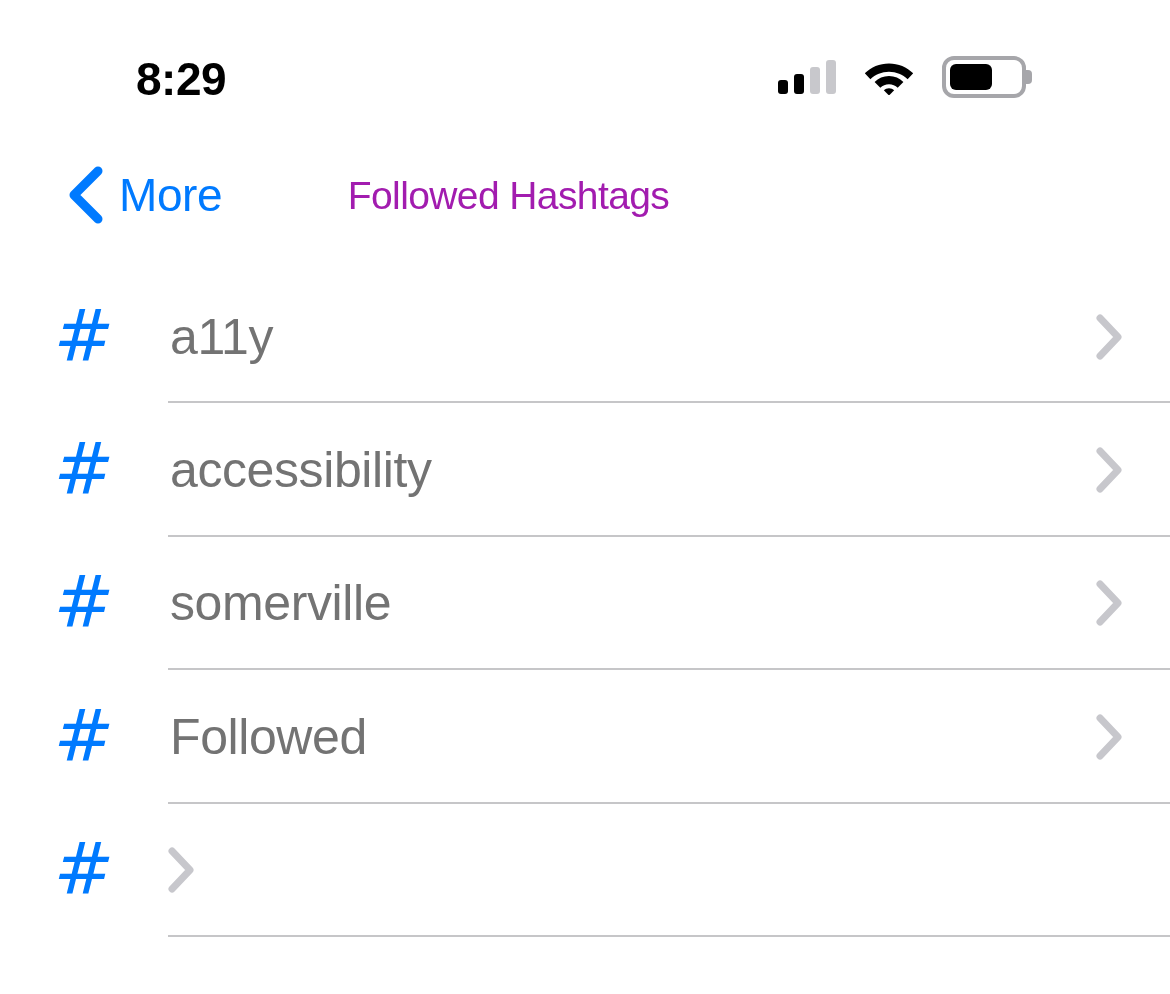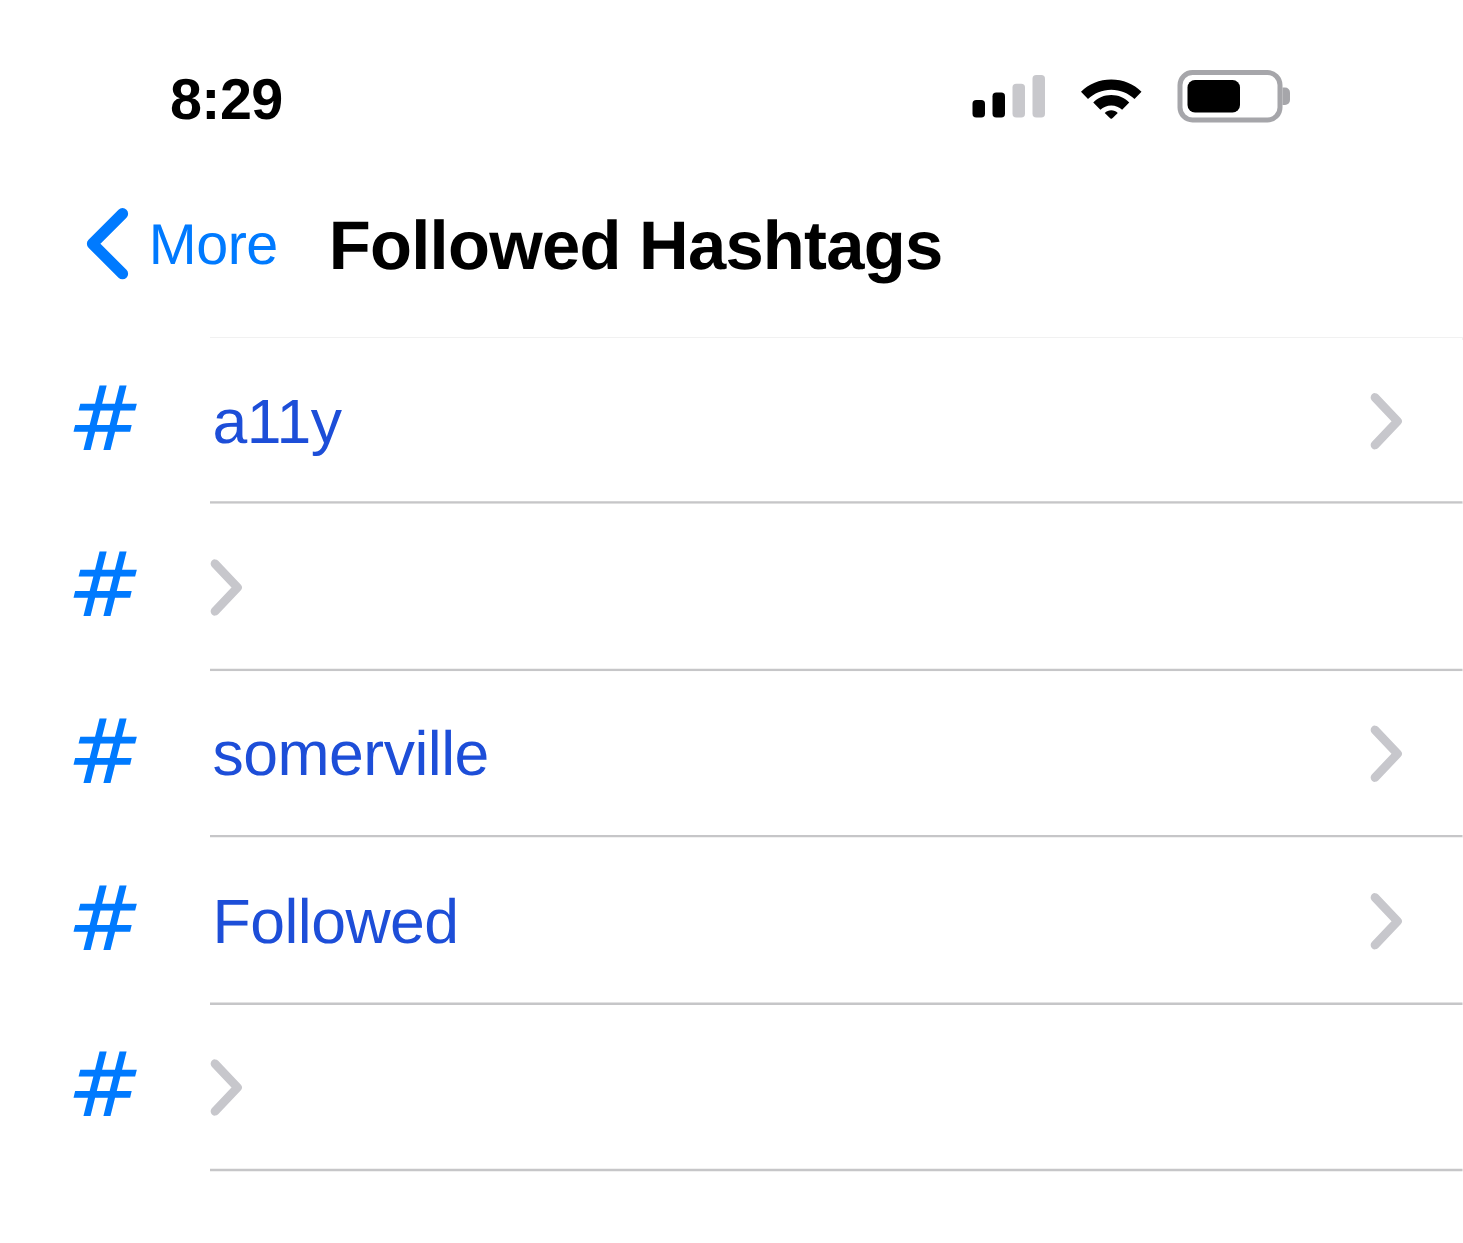--- a/index.html
+++ b/index.html
@@ -116,23 +116,23 @@
     color: #007aff;
     letter-spacing: -0.4px;
     line-height: 62px;
   }
   .nav-title {
     position: absolute;
     left: 0;
     right: 0;
     top: 24px;
     text-align: center;
-    font-size: 55px;
-    font-weight: bold;
-    color: #000000;
+    font-size: 39px;
+    font-weight: normal;
+    color: #a21caf;
     letter-spacing: -0.6px;
     line-height: 60px;
   }
 
   
   .list {
     position: absolute;
     top: 270px;
     left: 0;
     width: 1170px;
@@ -174,21 +174,21 @@
     line-height: 72px;
     font-weight: 500;
     font-style: italic;
     color: #007aff;
     font-family: "DejaVu Sans", sans-serif;
     transform: translateY(-2px);
   }
   .row-label {
     flex: 1 1 auto;
     font-size: 50px;
-    color: #1d4ed8;
+    color: #737373;
     letter-spacing: -0.4px;
     line-height: 60px;
     padding-left: 2px;
   }
   .row-chevron {
     flex: 0 0 auto;
     margin-right: 48px;
     width: 26px;
     height: 46px;
     display: block;
@@ -247,20 +247,21 @@
     <svg class="row-chevron" viewBox="0 0 26 46">
       <polyline points="4,4 22,23 4,42" fill="none" stroke="#c7c7cc" stroke-width="7" stroke-linecap="round" stroke-linejoin="round"></polyline>
     </svg>
     <div class="sep"></div>
   </div>
 
   <div class="row">
     <div class="row-icon">
         <span class="hash">#</span>
       </div>
+    <div class="row-label">accessibility</div>
     <svg class="row-chevron" viewBox="0 0 26 46">
       <polyline points="4,4 22,23 4,42" fill="none" stroke="#c7c7cc" stroke-width="7" stroke-linecap="round" stroke-linejoin="round"></polyline>
     </svg>
     <div class="sep"></div>
   </div>
 
   <div class="row">
     <div class="row-icon">
         <span class="hash">#</span>
       </div>

